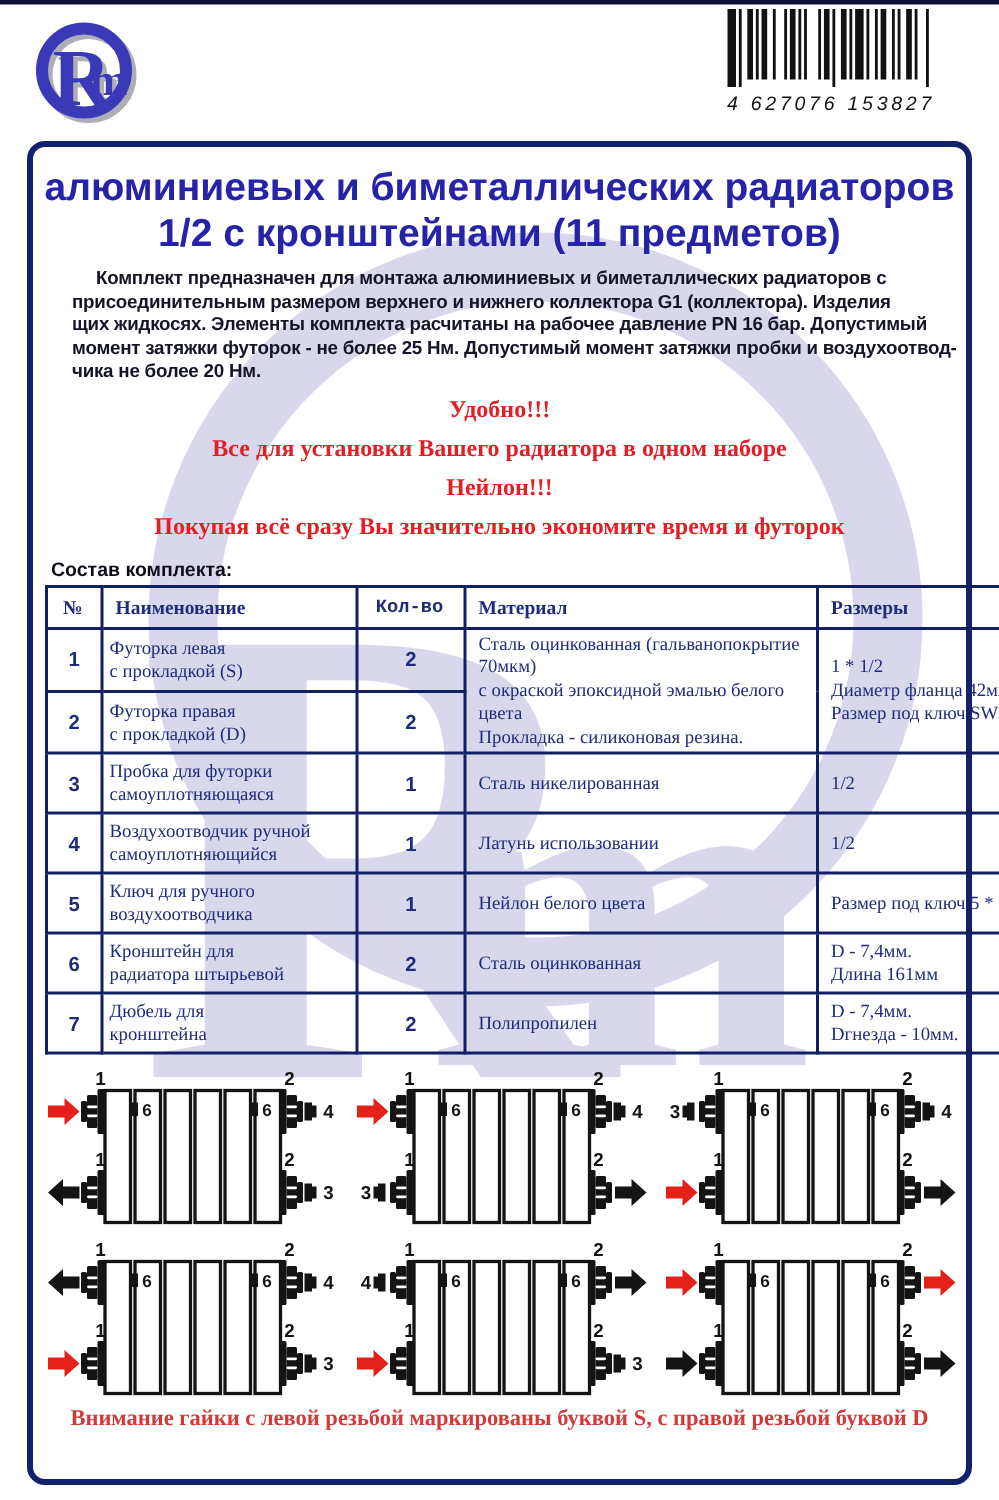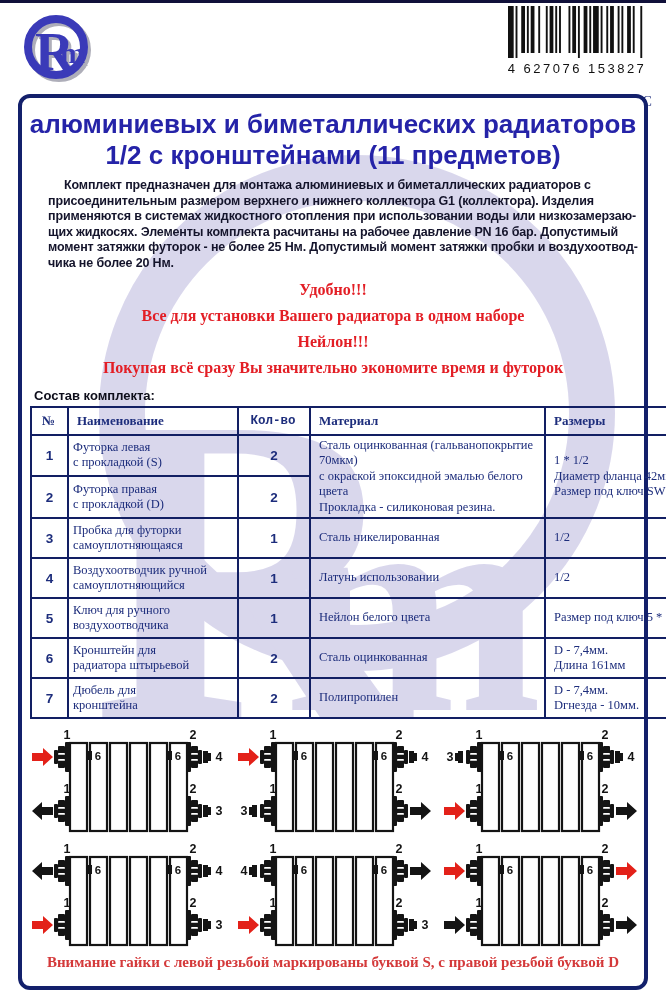--- a/index.html
+++ b/index.html
@@ -4,21 +4,21 @@
 <style>
   html,body{margin:0;padding:0;}
   body{
     width:666px;height:1000px;position:relative;overflow:hidden;background:#ffffff;
     font-family:"Liberation Sans",sans-serif;
     outline:1px solid #b9cbe3;
   }
   .topline{position:absolute;left:0;top:0;width:666px;height:3px;background:#10103a;}
   
   .logo{position:absolute;left:18px;top:4px;}
-  .barcode-wrap{position:absolute;right:14px;top:6px;width:150px;text-align:center;}
+  .barcode-wrap{position:absolute;right:37px;top:6px;width:150px;text-align:center;font-style:italic;}
   .bc-bars{display:block;margin:0 auto;}
   .bc-num{font-size:13px;letter-spacing:2.5px;color:#111;margin-top:1px;white-space:nowrap;}
   .made{margin-top:17px;text-align:right;font-family:"Liberation Serif",serif;font-size:14.5px;color:#1c2b7a;}
   
   .frame{position:absolute;left:18px;top:94px;width:630px;height:896px;box-sizing:border-box;
          border:4px solid #13206b;border-radius:12px;background:#fff;}
   .watermark{position:absolute;left:50px;top:20px;z-index:0;pointer-events:none;opacity:.5;}
   .content{position:relative;z-index:1;}
   
   .title{margin-top:11px;text-align:center;font-weight:bold;font-size:26px;line-height:31px;color:#2523a8;}
@@ -111,21 +111,20 @@
 
   <div class="content">
     <div class="title">
         <div class="title-line">алюминиевых и биметаллических радиаторов</div>
         <div class="title-line">1/2 с кронштейнами (11 предметов)</div>
       </div>
 
     <div class="desc">
         <div class="desc-line">Комплект предназначен для монтажа алюминиевых и биметаллических радиаторов с</div>
         <div class="desc-line">присоединительным размером верхнего и нижнего коллектора G1 (коллектора). Изделия</div>
-        <div class="desc-line">применяются в системах жидкостного отопления при использовании воды или низкозамерзаю-</div>
         <div class="desc-line">щих жидкосях. Элементы комплекта расчитаны на рабочее давление PN 16 бар. Допустимый</div>
         <div class="desc-line">момент затяжки футорок - не более 25 Нм.  Допустимый момент затяжки пробки и воздухоотвод-</div>
         <div class="desc-line">чика не более 20 Нм.</div>
       </div>
 
     <div class="promo">
         <div class="promo-line">Удобно!!!</div>
         <div class="promo-line">Все для установки Вашего радиатора в одном наборе</div>
         <div class="promo-line">Нейлон!!!</div>
         <div class="promo-line">Покупая всё сразу Вы значительно экономите время и футорок</div>

